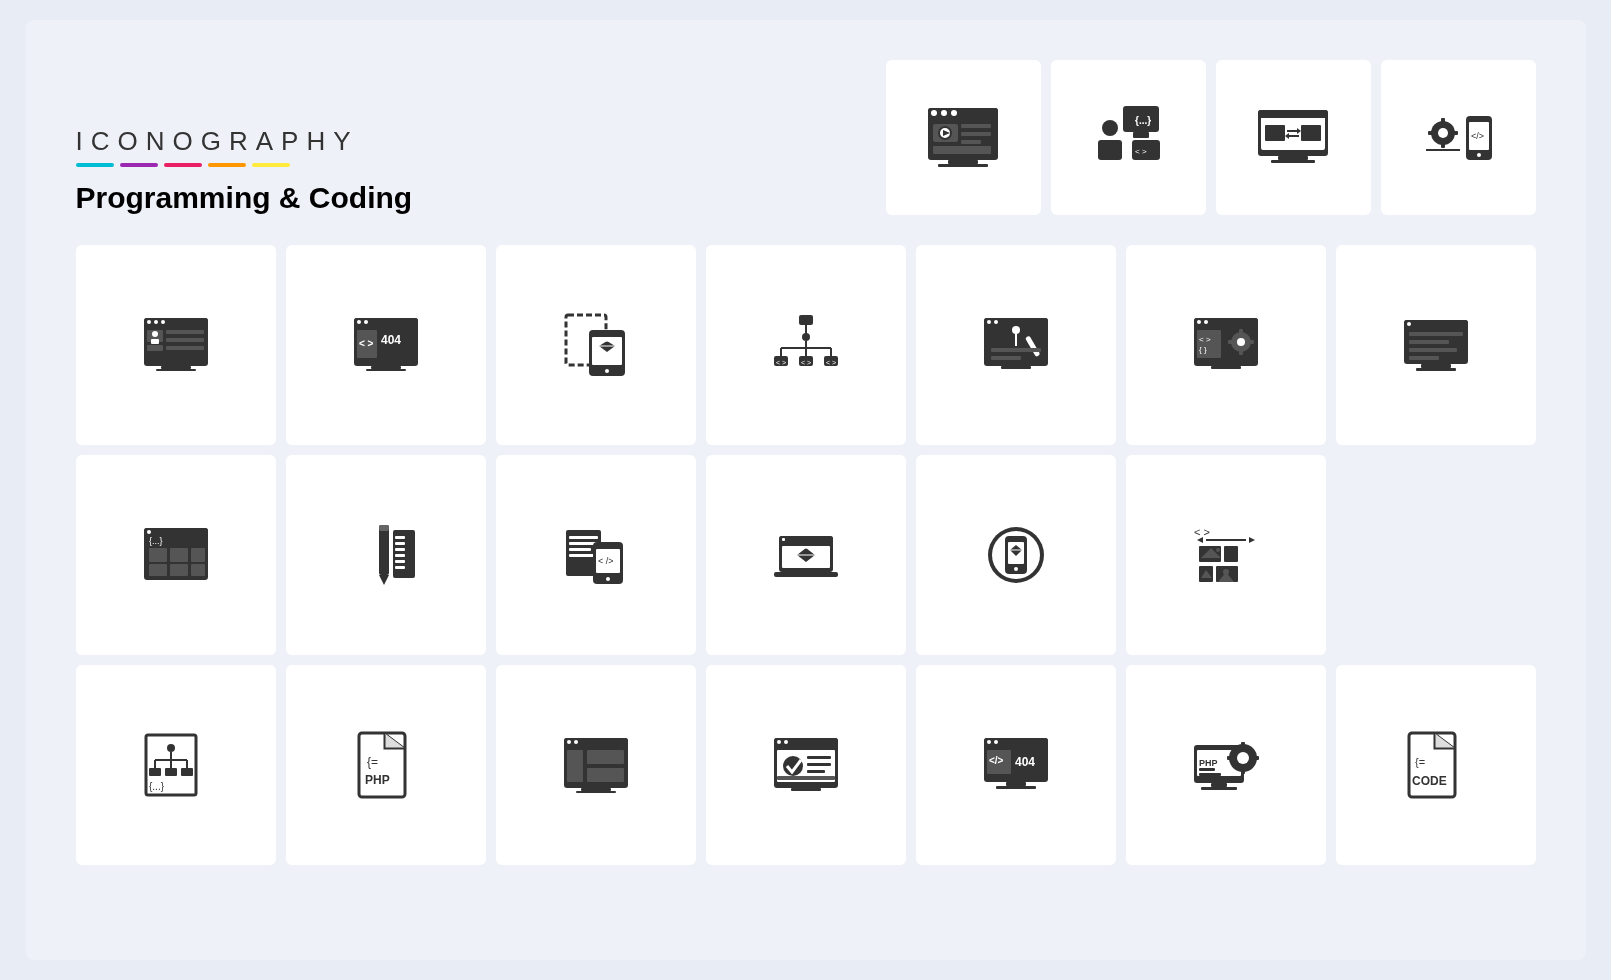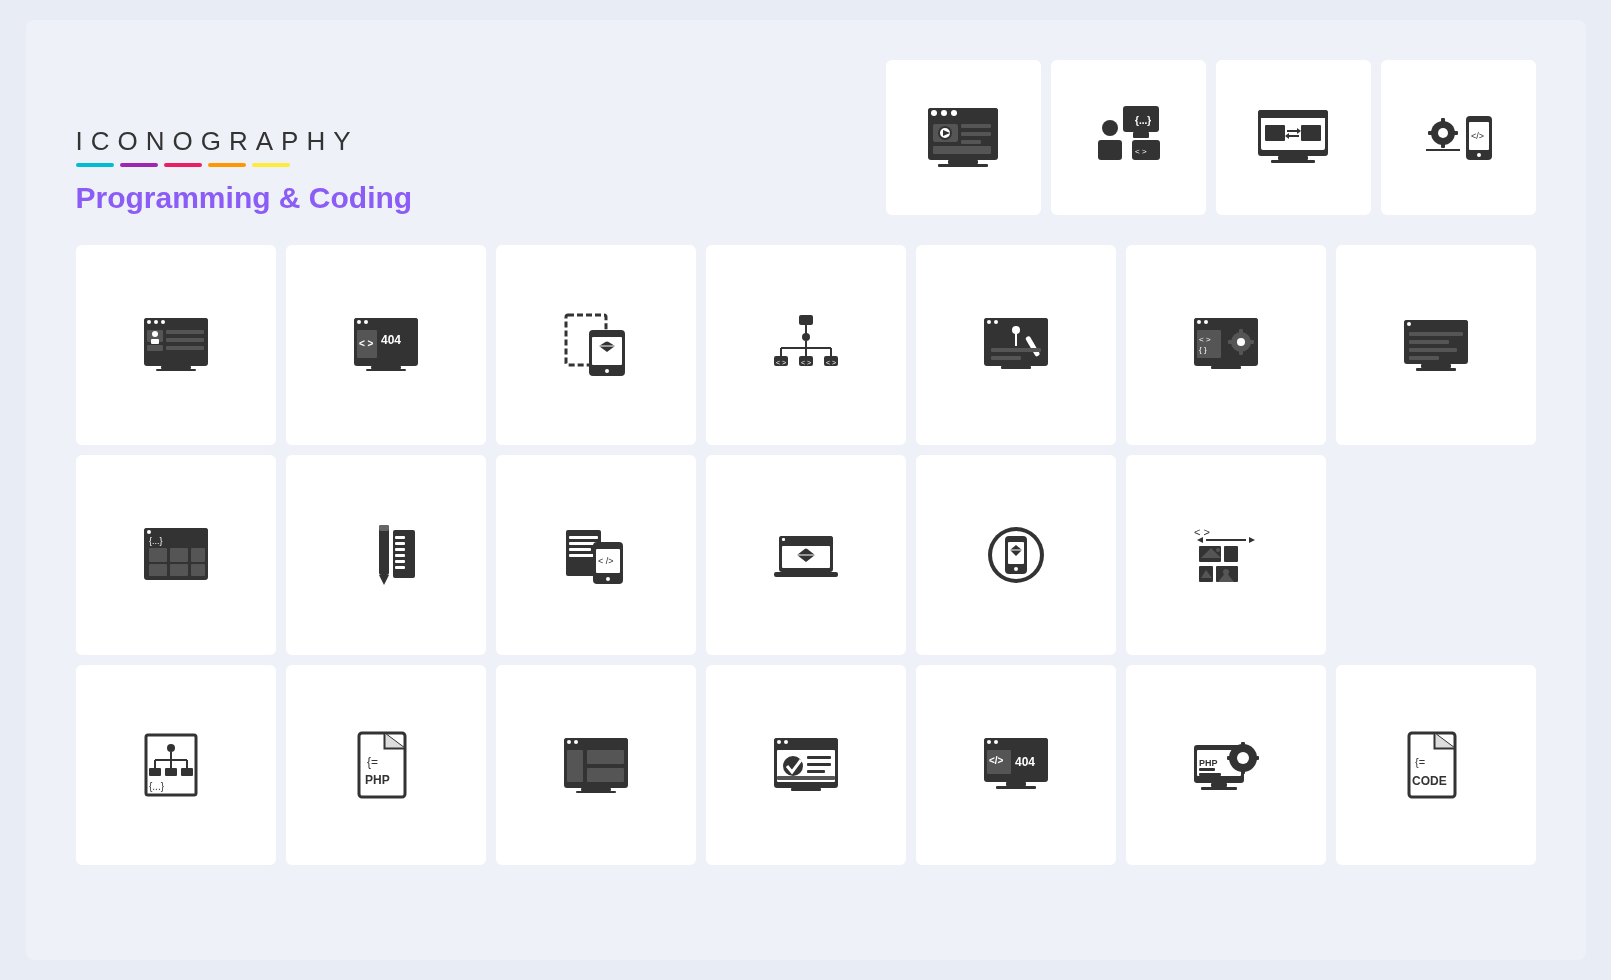--- a/index.html
+++ b/index.html
@@ -42,21 +42,21 @@
       margin-bottom: 14px;
     }
     .color-bar {
       height: 4px;
       width: 38px;
       border-radius: 2px;
     }
     .page-title {
       font-size: 30px;
       font-weight: 700;
-      color: #8b5cf6;
+      color: #000000;
     }
     .top-icons {
       display: flex;
       gap: 10px;
     }
     .icon-cell {
       background: white;
       border-radius: 6px;
       width: 155px;
       height: 155px;

